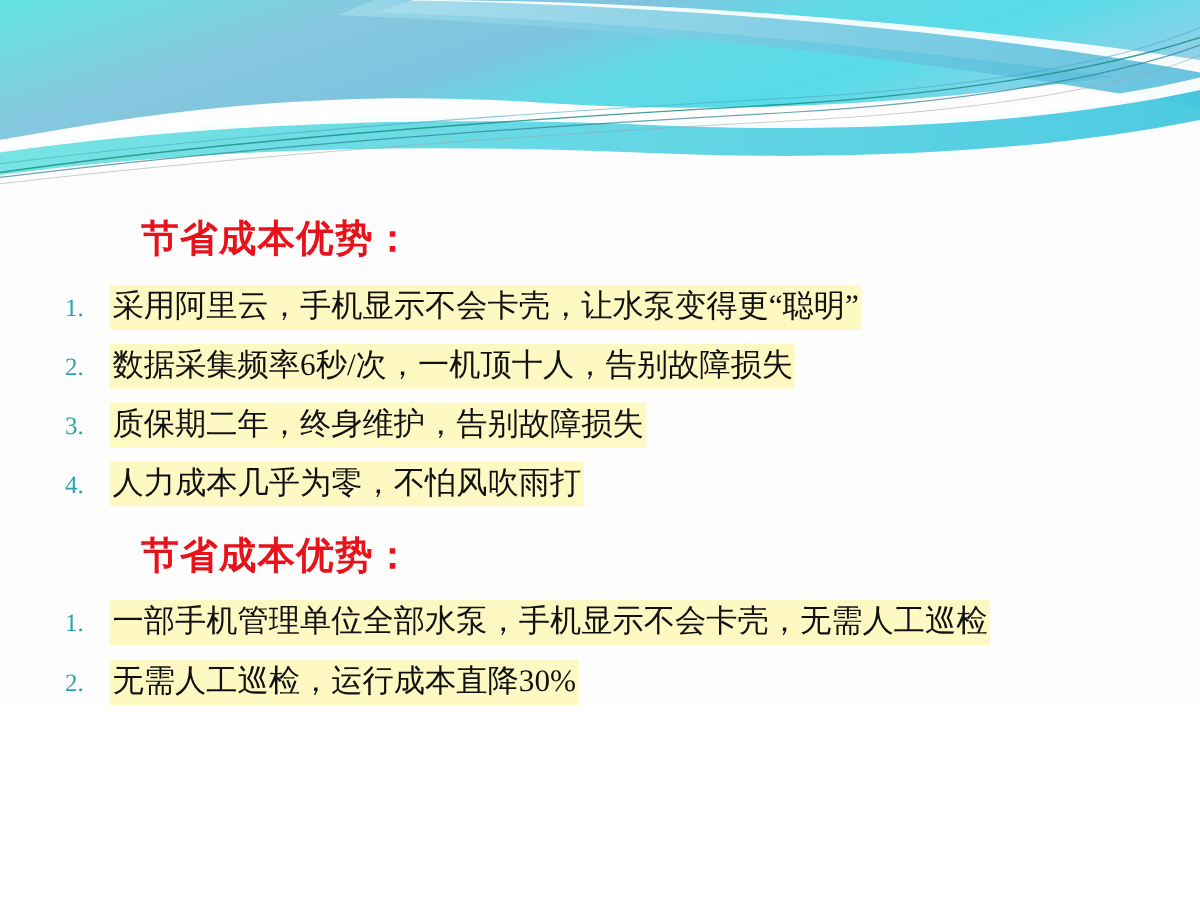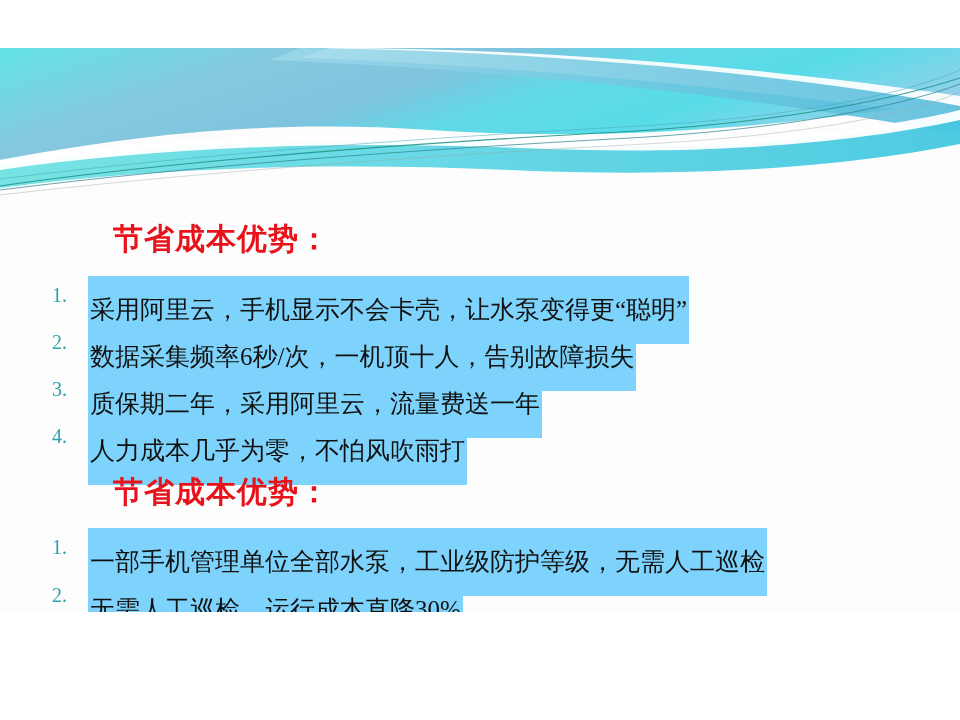--- a/index.html
+++ b/index.html
@@ -9,21 +9,20 @@
   }
   body {
     font-family: "Liberation Serif", "DejaVu Serif", serif;
   }
   .slide {
     position: relative;
     width: 960px;
     height: 564px;
     background: #fdfdfd;
     overflow: hidden;
-    margin-top: 48px;
   }
 
   
   .wave-band {
     position: absolute;
     left: 0;
     top: 0;
     width: 960px;
     height: 150px;
     overflow: hidden;
@@ -81,23 +80,23 @@
     font-size: 20px;
     font-family: "Liberation Serif", "DejaVu Serif", serif;
   }
 
   .item-text {
     position: absolute;
     left: 88px;
     top: 0px;
     font-size: 25px;
     color: #111111;
-    background: #7dd3fc;
+    background: #fef9c3;
     line-height: 36px;
-    padding: 16px 2px;
+    padding: 0 2px;
     letter-spacing: 0px;
     font-family: "Liberation Serif", "DejaVu Serif", serif;
     text-align: center;
   }
 </style>
 </head>
 <body>
 
 <div class="slide">
 
@@ -150,34 +149,34 @@
       <li class="list-item">
         <span class="marker">1.</span>
         <span class="item-text">采用阿里云，手机显示不会卡壳，让水泵变得更“聪明”</span>
       </li>
       <li class="list-item">
         <span class="marker">2.</span>
         <span class="item-text">数据采集频率6秒/次，一机顶十人，告别故障损失</span>
       </li>
       <li class="list-item">
         <span class="marker">3.</span>
-        <span class="item-text">质保期二年，采用阿里云，流量费送一年</span>
+        <span class="item-text">质保期二年，终身维护，告别故障损失</span>
       </li>
       <li class="list-item">
         <span class="marker">4.</span>
         <span class="item-text">人力成本几乎为零，不怕风吹雨打</span>
       </li>
     </ul>
 
     <div class="heading heading-2">节省成本优势：</div>
 
     <ul class="list list-2">
       <li class="list-item">
         <span class="marker">1.</span>
-        <span class="item-text">一部手机管理单位全部水泵，工业级防护等级，无需人工巡检</span>
+        <span class="item-text">一部手机管理单位全部水泵，手机显示不会卡壳，无需人工巡检</span>
       </li>
       <li class="list-item">
         <span class="marker">2.</span>
         <span class="item-text">无需人工巡检，运行成本直降30%</span>
       </li>
     </ul>
 
   </div>
 </div>
 

